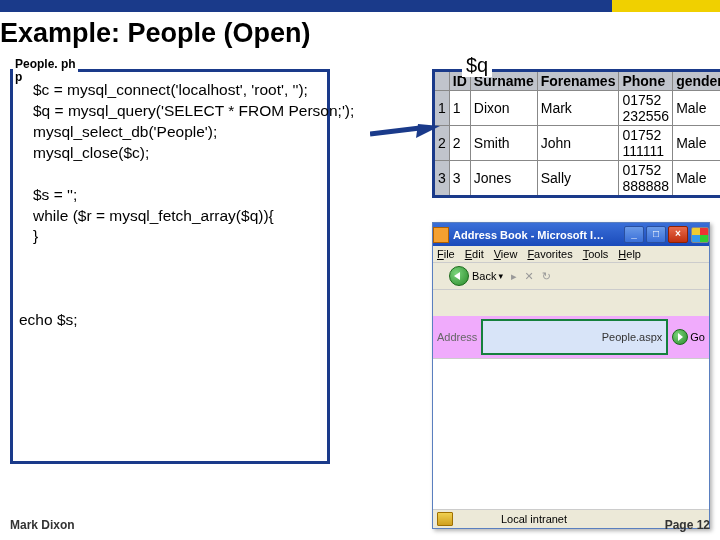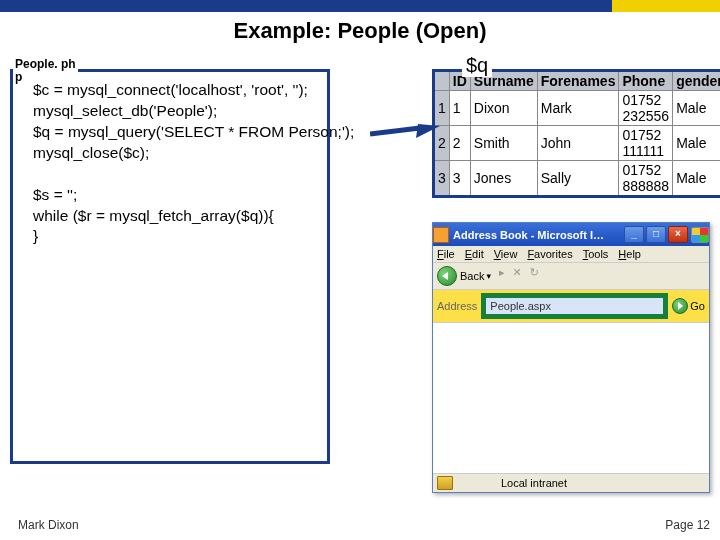--- a/index.html
+++ b/index.html
@@ -10,23 +10,22 @@
     font-family: Arial, sans-serif;
     position: relative;
     background: white;
     overflow: hidden;
   }
   .header-bar {
     height: 12px;
     background: linear-gradient(to right, #1a3a8a 0%, #1a3a8a 85%, #f0d000 85%, #f0d000 100%);
   }
   .title {
-    font-size: 22px;
-    font-weight: bold;
-    text-align: center;
+    font-size: 27px;
+    font-weight: bold;
     margin: 6px 0 4px 0;
     color: #000;
   }
   .file-label {
     position: absolute;
     top: 58px;
     left: 13px;
     font-size: 12px;
     font-weight: bold;
     background: white;
@@ -101,68 +100,70 @@
     font-weight: bold;
   }
   .titlebar .ticon { width: 14px; height: 14px; background: #f5a030; border: 1px solid #b06000; margin-right: 4px; }
   .titlebar .spacer { flex: 1; }
   .winbtn { width: 18px; height: 15px; background: linear-gradient(#6a9ae8,#3a6fd8); border: 1px solid #2a50a0; margin-left: 2px; text-align: center; line-height: 13px; color: white; font-size: 10px; border-radius: 2px; }
   .winbtn.close { background: linear-gradient(#e86a4a,#c03010); border-color: #902000; }
   .winlogo { width: 16px; height: 14px; margin-left: 3px; background: conic-gradient(#e33 0 25%, #3c3 25% 50%, #39e 50% 75%, #ec3 75% 100%); border-radius: 2px; border: 1px solid #888; }
   .menubar { display: flex; background: #ece9d8; padding: 2px 4px; border-bottom: 1px solid #ccc; }
   .menubar span { margin-right: 10px; }
   .menubar span u { text-decoration: underline; }
-  .toolbar { display: flex; align-items: flex-start; padding: 3px 4px; border-bottom: 1px solid #ccc; background: #ece9d8; }
+  .toolbar { display: flex; align-items: center; padding: 3px 16px; border-bottom: 1px solid #ccc; background: #ece9d8; }
   .back { display: flex; align-items: center; }
   .back-circle { width: 18px; height: 18px; border-radius: 50%; background: radial-gradient(circle at 35% 35%, #7bd47b, #2a8a2a); border: 1px solid #1a6a1a; position: relative; margin-right: 3px; }
   .back-circle::after { content: ''; position: absolute; left: 4px; top: 5px; border-right: 6px solid white; border-top: 4px solid transparent; border-bottom: 4px solid transparent; }
   .tb-disabled { color: #999; margin-left: 8px; }
-  .addrbar { display: flex; align-items: center; padding: 3px 4px; border-bottom: 1px solid #ccc; background: #fde047; }
+  .addrbar { display: flex; align-items: center; padding: 3px 4px; border-bottom: 1px solid #ccc; background: #f0abfc; margin-top: 26px; }
   .addrbar .lbl { margin-right: 4px; color: #666; }
-  .addrfield { flex: 1; background: #d8e4f8; border: 5px solid #15803d; padding: 2px 4px; color: #333; }
+  .addrfield { flex: 1; background: #d8e4f8; border: 2px solid #15803d; padding: 10px 4px; color: #333; text-align: right; }
   .go { margin-left: 4px; display: flex; align-items: center; }
   .go-circle { width: 14px; height: 14px; border-radius: 50%; background: radial-gradient(circle at 35% 35%, #7bd47b, #2a8a2a); border: 1px solid #1a6a1a; margin-right: 2px; position: relative; }
   .go-circle::after { content: ''; position: absolute; left: 5px; top: 3px; border-left: 5px solid white; border-top: 4px solid transparent; border-bottom: 4px solid transparent; }
   .content { background: white; height: 150px; }
   .statusbar { display: flex; align-items: center; background: #ece9d8; border-top: 1px solid #ccc; padding: 2px 4px; gap: 44px; }
   .statusbar .sicon { width: 14px; height: 12px; background: linear-gradient(#f0d050,#d0a020); border: 1px solid #a07000; border-radius: 1px; margin-right: 4px; position: relative; }
   .footer {
     position: absolute;
     bottom: 8px;
-    left: 18px;
+    left: 10px;
     right: 10px;
     display: flex;
     justify-content: space-between;
     font-size: 12px;
     color: #333;
+    font-weight: bold;
   }
 </style>
 </head>
 <body>
 
 <div class="header-bar"></div>
 <div class="title">Example: People (Open)</div>
 
 <div class="file-label">
   <span>People. ph</span><br>
   <span>p</span>
 </div>
 
 <div class="q-label">$q</div>
 
 <div class="code-box">
   <div class="code-line indent">$c = mysql_connect('localhost', 'root', '');</div>
+  <div class="code-line indent">$q = mysql_query('SELECT * FROM Person;');</div>
   <div class="code-line indent">mysql_select_db('People');</div>
-  <div class="code-line indent">$q = mysql_query('SELECT * FROM Person;');</div>
   <div class="code-line indent">mysql_close($c);</div>
   <br>
   <div class="code-line indent">$s = '';</div>
   <div class="code-line indent">while ($r = mysql_fetch_array($q)){</div>
   <div class="code-line indent">}</div>
   <br><br><br>
+  <div class="code-line">echo $s;</div>
 </div>
 
 <svg class="arrow" width="70" height="20">
   <line x1="0" y1="10" x2="50" y2="4" stroke="#1a3a8a" stroke-width="5"></line>
   <polygon points="48,0 70,2 46,14" fill="#1a3a8a"></polygon>
 </svg>
 
 <table class="db-table">
   <thead>
       <tr id="dbhead">

